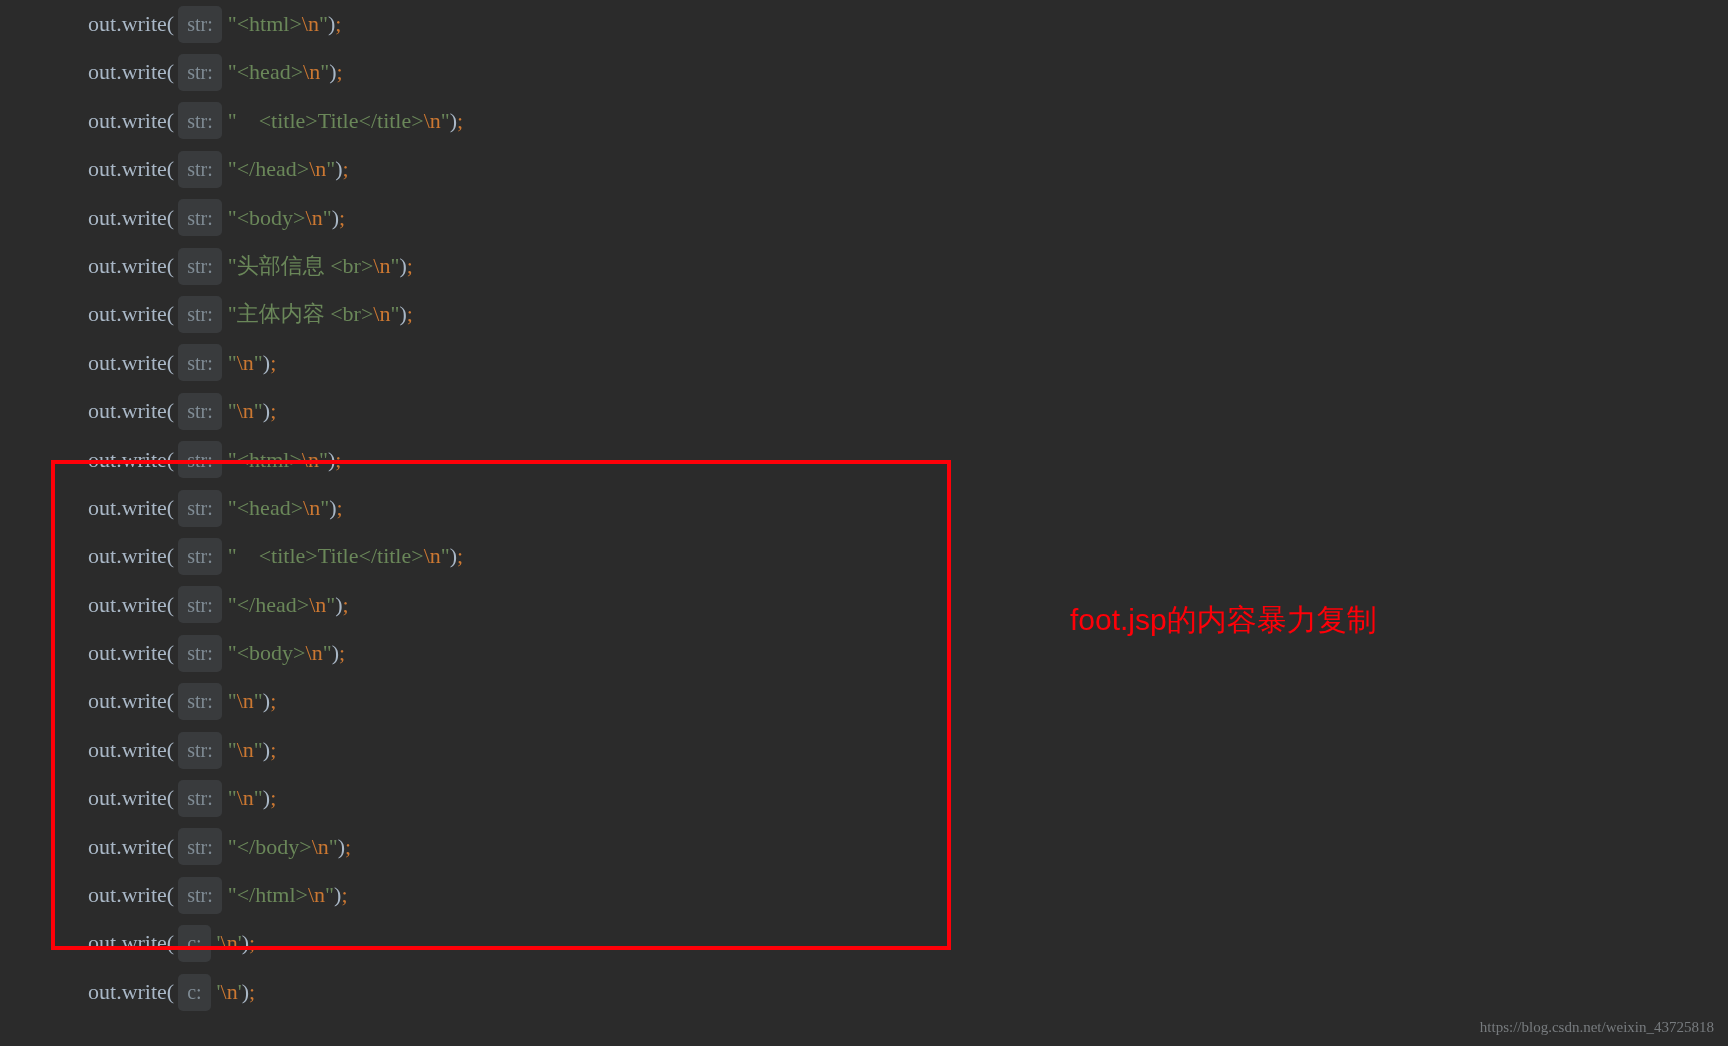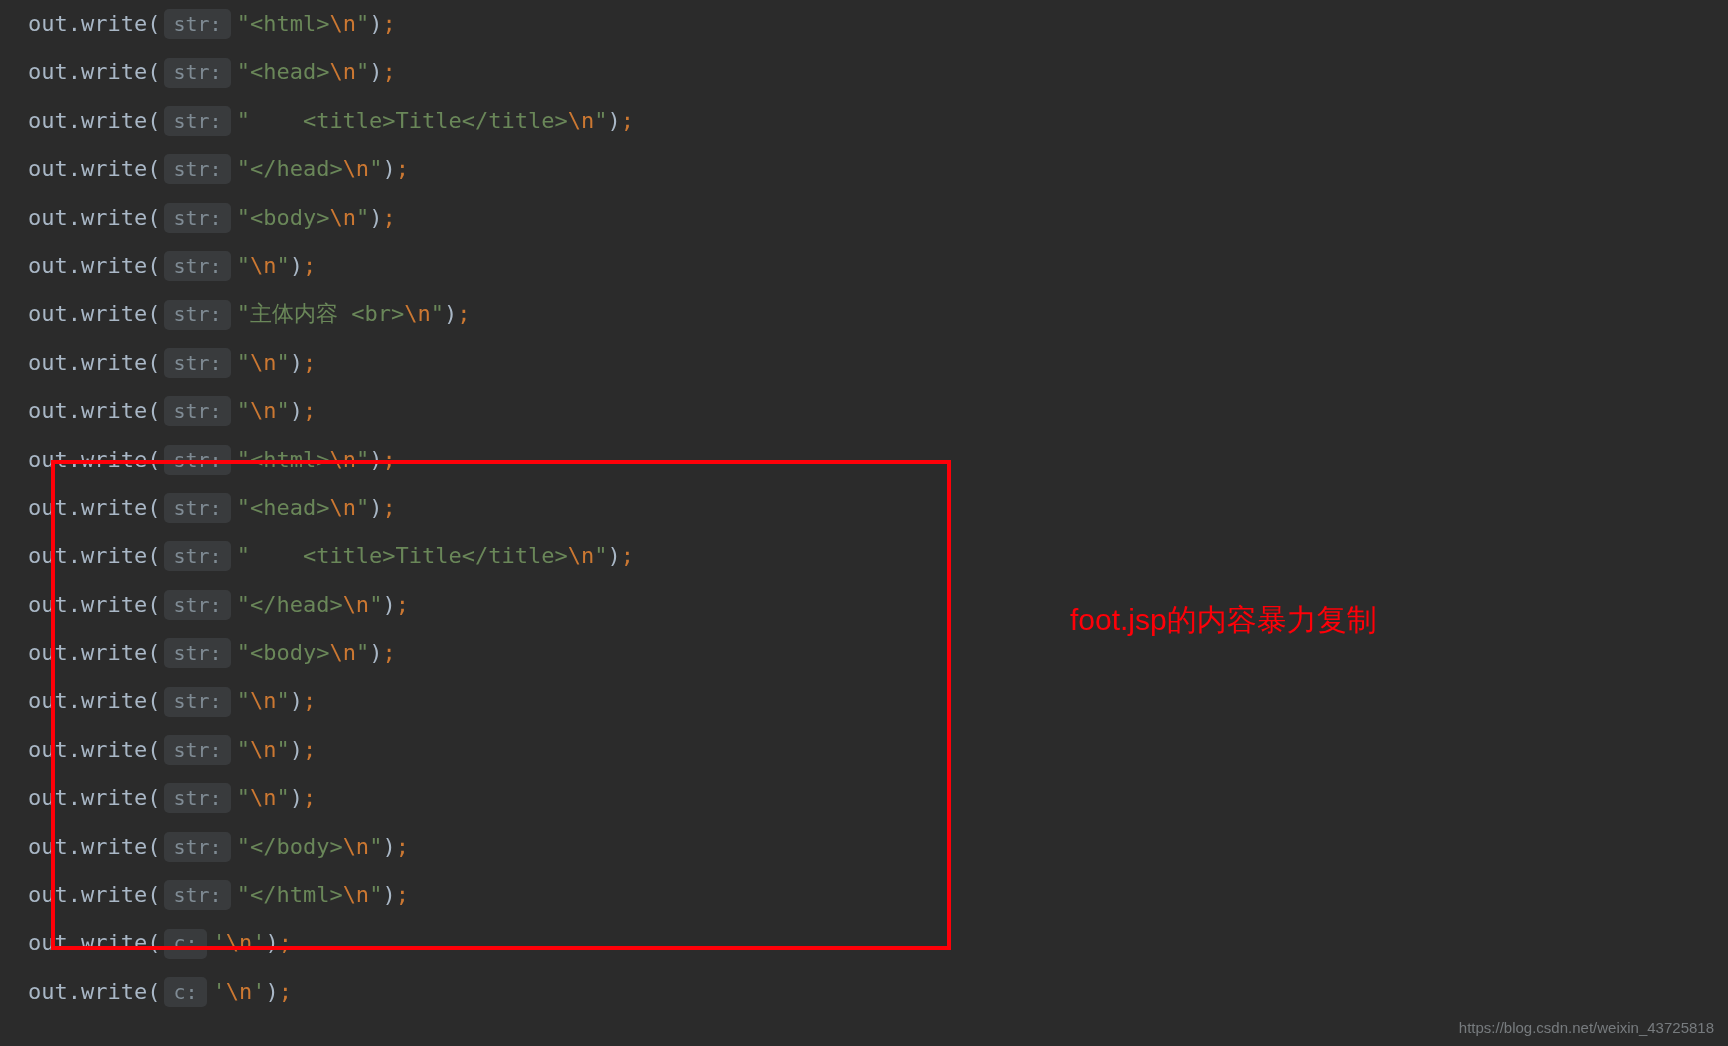--- a/index.html
+++ b/index.html
@@ -8,44 +8,45 @@
     font-family: "Menlo", "Consolas", "Monaco", monospace;
     font-size: 22px;
     color: #a9b7c6;
     width: 1728px;
     height: 1046px;
     overflow: hidden;
     position: relative;
   }
   .code-area {
     padding-top: 0px;
-    padding-left: 28px;
+    padding-left: 88px;
     line-height: 48.4px;
     position: relative;
+    font-family: Liberation Serif, serif;
   }
   .line {
     white-space: pre;
     height: 48.4px;
     display: flex;
     align-items: center;
   }
   .kw-out  { color: #a9b7c6; }
   .dot     { color: #a9b7c6; }
   .method  { color: #a9b7c6; }
   .paren   { color: #a9b7c6; }
   .hint {
     display: inline-flex;
     align-items: center;
     background: #393b3d;
     color: #7f8b94;
     border-radius: 5px;
     padding: 1px 9px 1px 9px;
     margin: 0 6px 0 4px;
     font-size: 20px;
-    height: 30px;
+    height: 37px;
   }
   .str     { color: #6a8759; }
   .esc     { color: #cc7832; }
   .semi    { color: #cc7832; }
 
   .red-box {
     position: absolute;
     border: 4px solid #ff0008;
     pointer-events: none;
   }
@@ -54,35 +55,35 @@
     color: #ff0008;
     font-family: Liberation Sans, sans-serif;
     font-size: 30px;
     white-space: nowrap;
   }
   .watermark {
     position: absolute;
     right: 14px;
     bottom: 10px;
     color: #8a8f93;
-    font-family: Liberation Sans, sans-serif;
+    font-family: Liberation Serif, serif;
     font-size: 15px;
     opacity: .8;
   }
 </style>
 </head>
 <body>
 
 <div class="code-area" id="code-area">
     <div class="line"><span class="kw-out">out</span><span class="dot">.</span><span class="method">write</span><span class="paren">(</span><span class="hint">str:</span> <span class="str">"</span><span class="str">&lt;html&gt;</span><span class="esc">\n</span><span class="str">"</span><span class="paren">)</span><span class="semi">;</span></div>
     <div class="line"><span class="kw-out">out</span><span class="dot">.</span><span class="method">write</span><span class="paren">(</span><span class="hint">str:</span> <span class="str">"</span><span class="str">&lt;head&gt;</span><span class="esc">\n</span><span class="str">"</span><span class="paren">)</span><span class="semi">;</span></div>
     <div class="line"><span class="kw-out">out</span><span class="dot">.</span><span class="method">write</span><span class="paren">(</span><span class="hint">str:</span> <span class="str">"</span><span class="str">    &lt;title&gt;Title&lt;/title&gt;</span><span class="esc">\n</span><span class="str">"</span><span class="paren">)</span><span class="semi">;</span></div>
     <div class="line"><span class="kw-out">out</span><span class="dot">.</span><span class="method">write</span><span class="paren">(</span><span class="hint">str:</span> <span class="str">"</span><span class="str">&lt;/head&gt;</span><span class="esc">\n</span><span class="str">"</span><span class="paren">)</span><span class="semi">;</span></div>
     <div class="line"><span class="kw-out">out</span><span class="dot">.</span><span class="method">write</span><span class="paren">(</span><span class="hint">str:</span> <span class="str">"</span><span class="str">&lt;body&gt;</span><span class="esc">\n</span><span class="str">"</span><span class="paren">)</span><span class="semi">;</span></div>
-    <div class="line"><span class="kw-out">out</span><span class="dot">.</span><span class="method">write</span><span class="paren">(</span><span class="hint">str:</span> <span class="str">"</span><span class="esc">\n</span><span class="str">"</span><span class="paren">)</span><span class="semi">;</span></div>
+    <div class="line"><span class="kw-out">out</span><span class="dot">.</span><span class="method">write</span><span class="paren">(</span><span class="hint">str:</span> <span class="str">"</span><span class="str">头部信息 &lt;br&gt;</span><span class="esc">\n</span><span class="str">"</span><span class="paren">)</span><span class="semi">;</span></div>
     <div class="line"><span class="kw-out">out</span><span class="dot">.</span><span class="method">write</span><span class="paren">(</span><span class="hint">str:</span> <span class="str">"</span><span class="str">主体内容 &lt;br&gt;</span><span class="esc">\n</span><span class="str">"</span><span class="paren">)</span><span class="semi">;</span></div>
     <div class="line"><span class="kw-out">out</span><span class="dot">.</span><span class="method">write</span><span class="paren">(</span><span class="hint">str:</span> <span class="str">"</span><span class="str"></span><span class="esc">\n</span><span class="str">"</span><span class="paren">)</span><span class="semi">;</span></div>
     <div class="line"><span class="kw-out">out</span><span class="dot">.</span><span class="method">write</span><span class="paren">(</span><span class="hint">str:</span> <span class="str">"</span><span class="str"></span><span class="esc">\n</span><span class="str">"</span><span class="paren">)</span><span class="semi">;</span></div>
     <div class="line"><span class="kw-out">out</span><span class="dot">.</span><span class="method">write</span><span class="paren">(</span><span class="hint">str:</span> <span class="str">"</span><span class="str">&lt;html&gt;</span><span class="esc">\n</span><span class="str">"</span><span class="paren">)</span><span class="semi">;</span></div>
     <div class="line"><span class="kw-out">out</span><span class="dot">.</span><span class="method">write</span><span class="paren">(</span><span class="hint">str:</span> <span class="str">"</span><span class="str">&lt;head&gt;</span><span class="esc">\n</span><span class="str">"</span><span class="paren">)</span><span class="semi">;</span></div>
     <div class="line"><span class="kw-out">out</span><span class="dot">.</span><span class="method">write</span><span class="paren">(</span><span class="hint">str:</span> <span class="str">"</span><span class="str">    &lt;title&gt;Title&lt;/title&gt;</span><span class="esc">\n</span><span class="str">"</span><span class="paren">)</span><span class="semi">;</span></div>
     <div class="line"><span class="kw-out">out</span><span class="dot">.</span><span class="method">write</span><span class="paren">(</span><span class="hint">str:</span> <span class="str">"</span><span class="str">&lt;/head&gt;</span><span class="esc">\n</span><span class="str">"</span><span class="paren">)</span><span class="semi">;</span></div>
     <div class="line"><span class="kw-out">out</span><span class="dot">.</span><span class="method">write</span><span class="paren">(</span><span class="hint">str:</span> <span class="str">"</span><span class="str">&lt;body&gt;</span><span class="esc">\n</span><span class="str">"</span><span class="paren">)</span><span class="semi">;</span></div>
     <div class="line"><span class="kw-out">out</span><span class="dot">.</span><span class="method">write</span><span class="paren">(</span><span class="hint">str:</span> <span class="str">"</span><span class="esc">\n</span><span class="str">"</span><span class="paren">)</span><span class="semi">;</span></div>
     <div class="line"><span class="kw-out">out</span><span class="dot">.</span><span class="method">write</span><span class="paren">(</span><span class="hint">str:</span> <span class="str">"</span><span class="esc">\n</span><span class="str">"</span><span class="paren">)</span><span class="semi">;</span></div>

